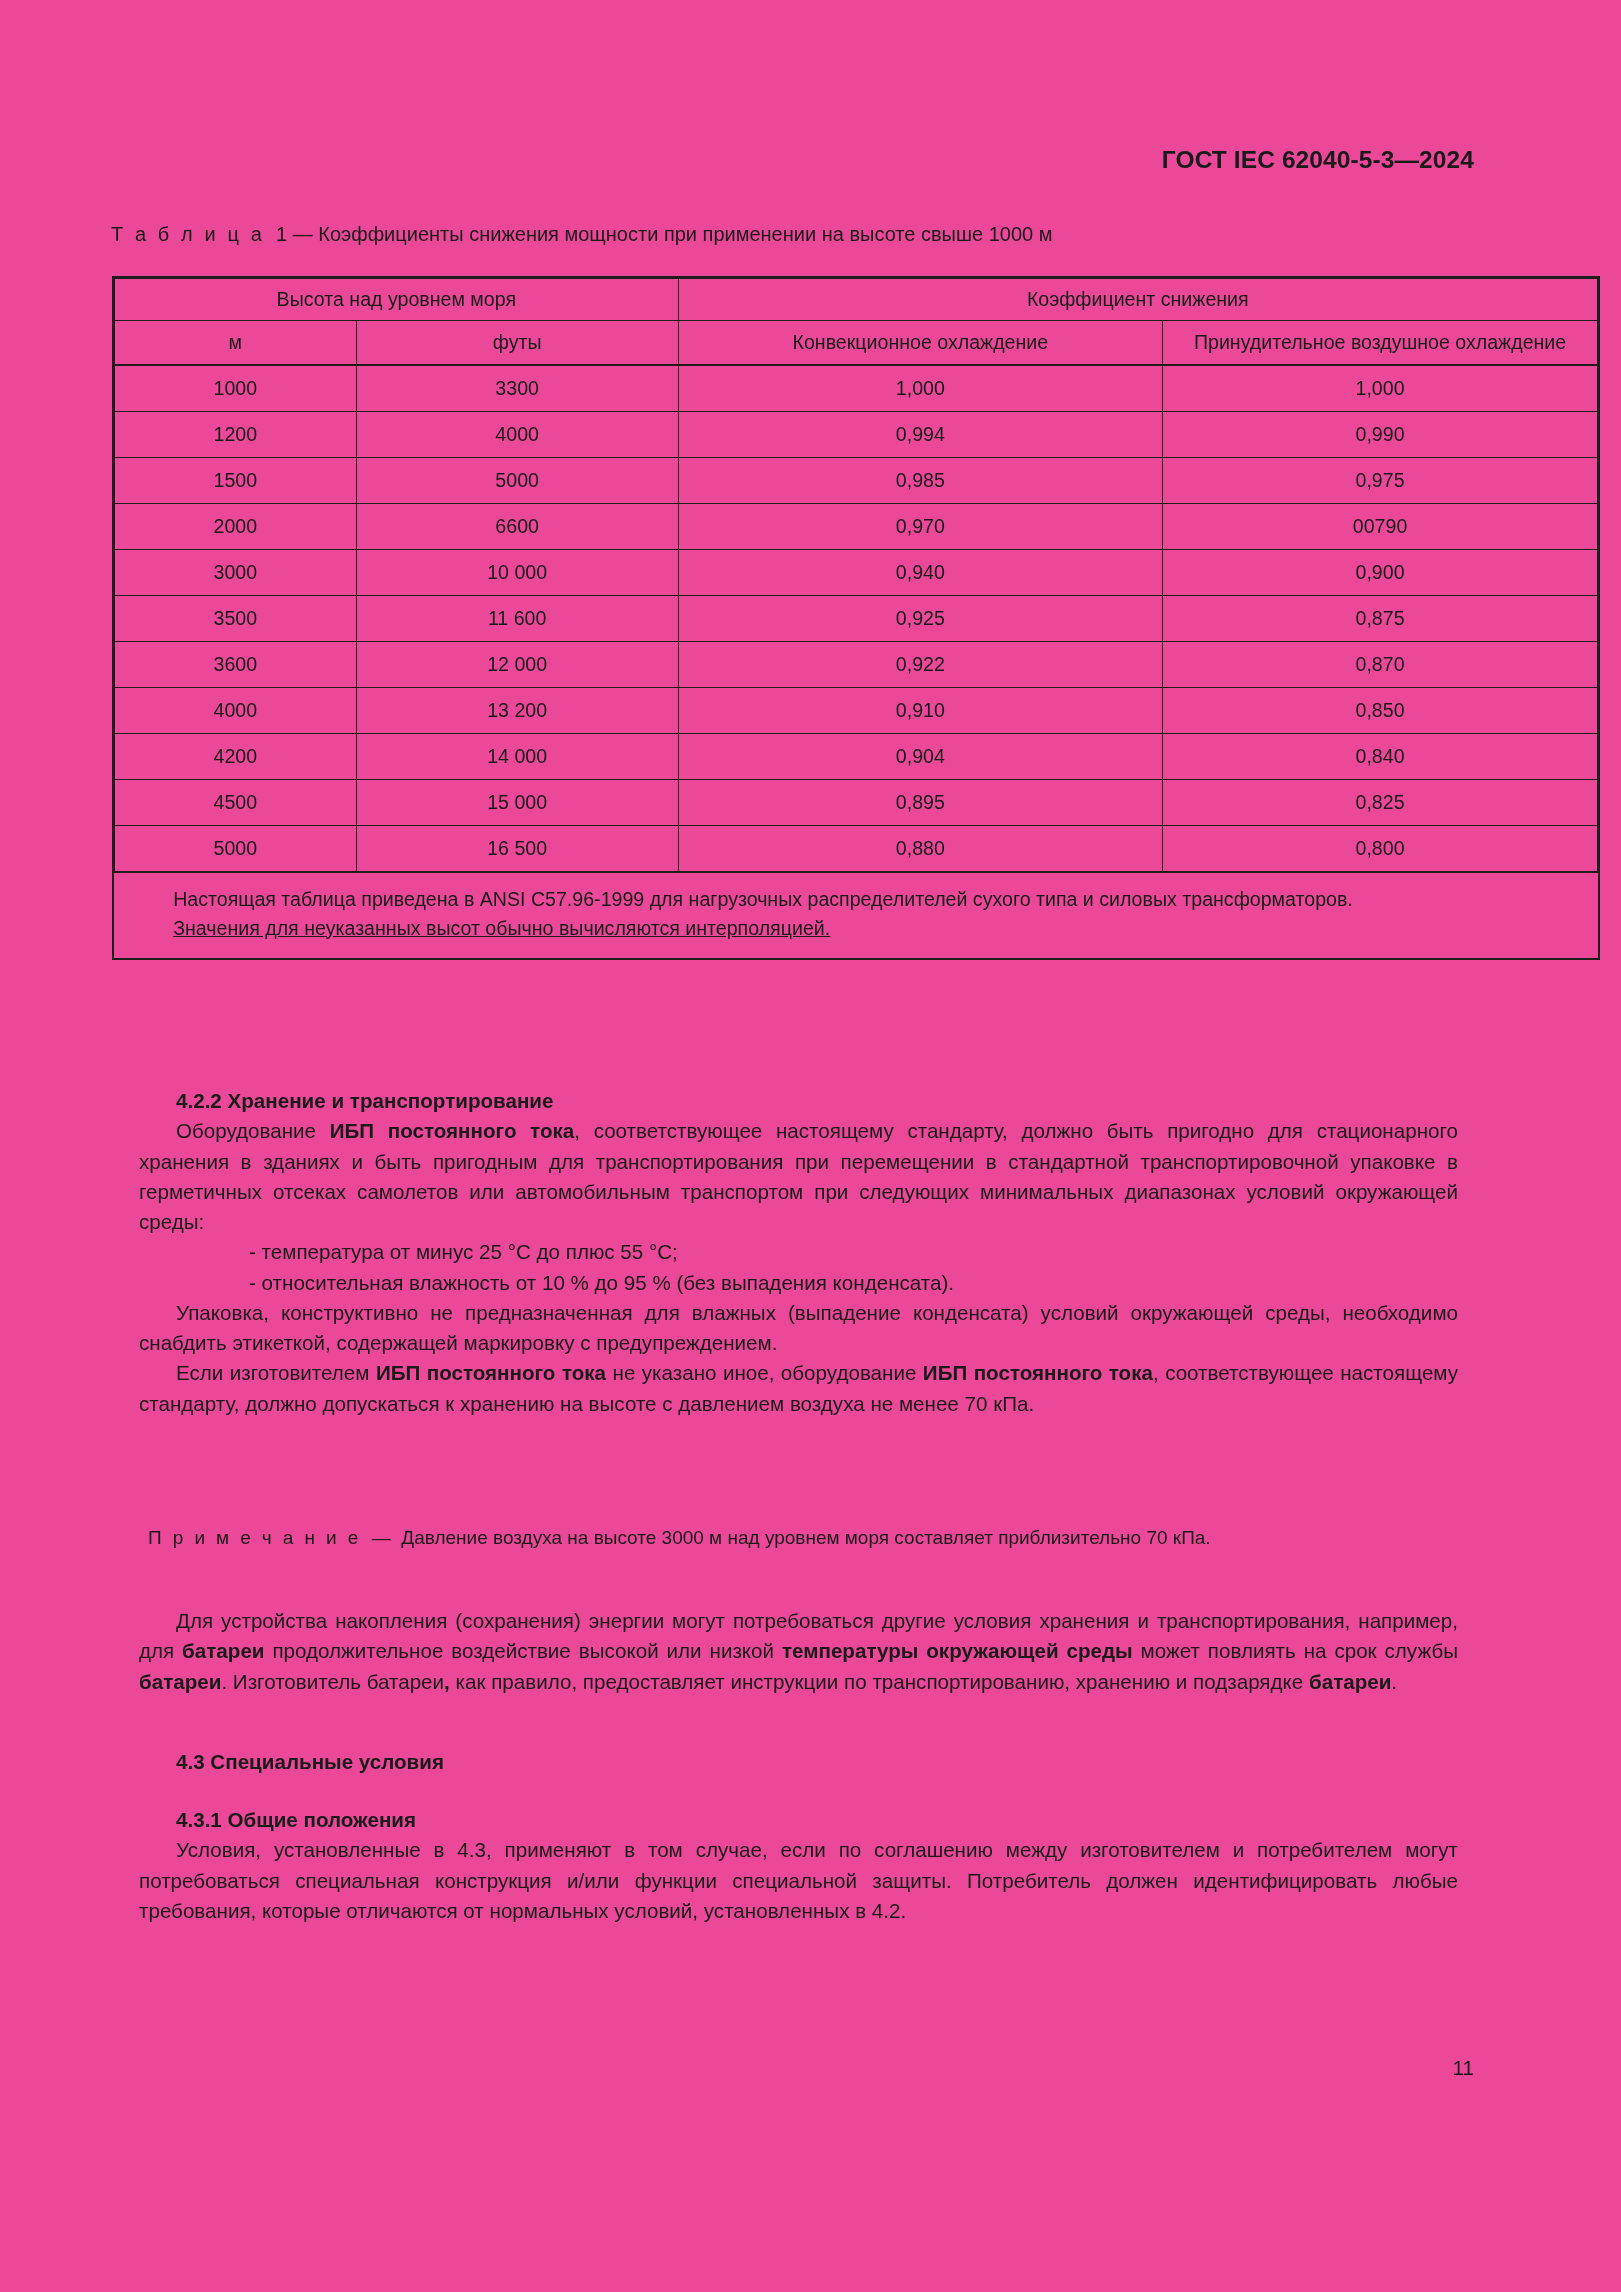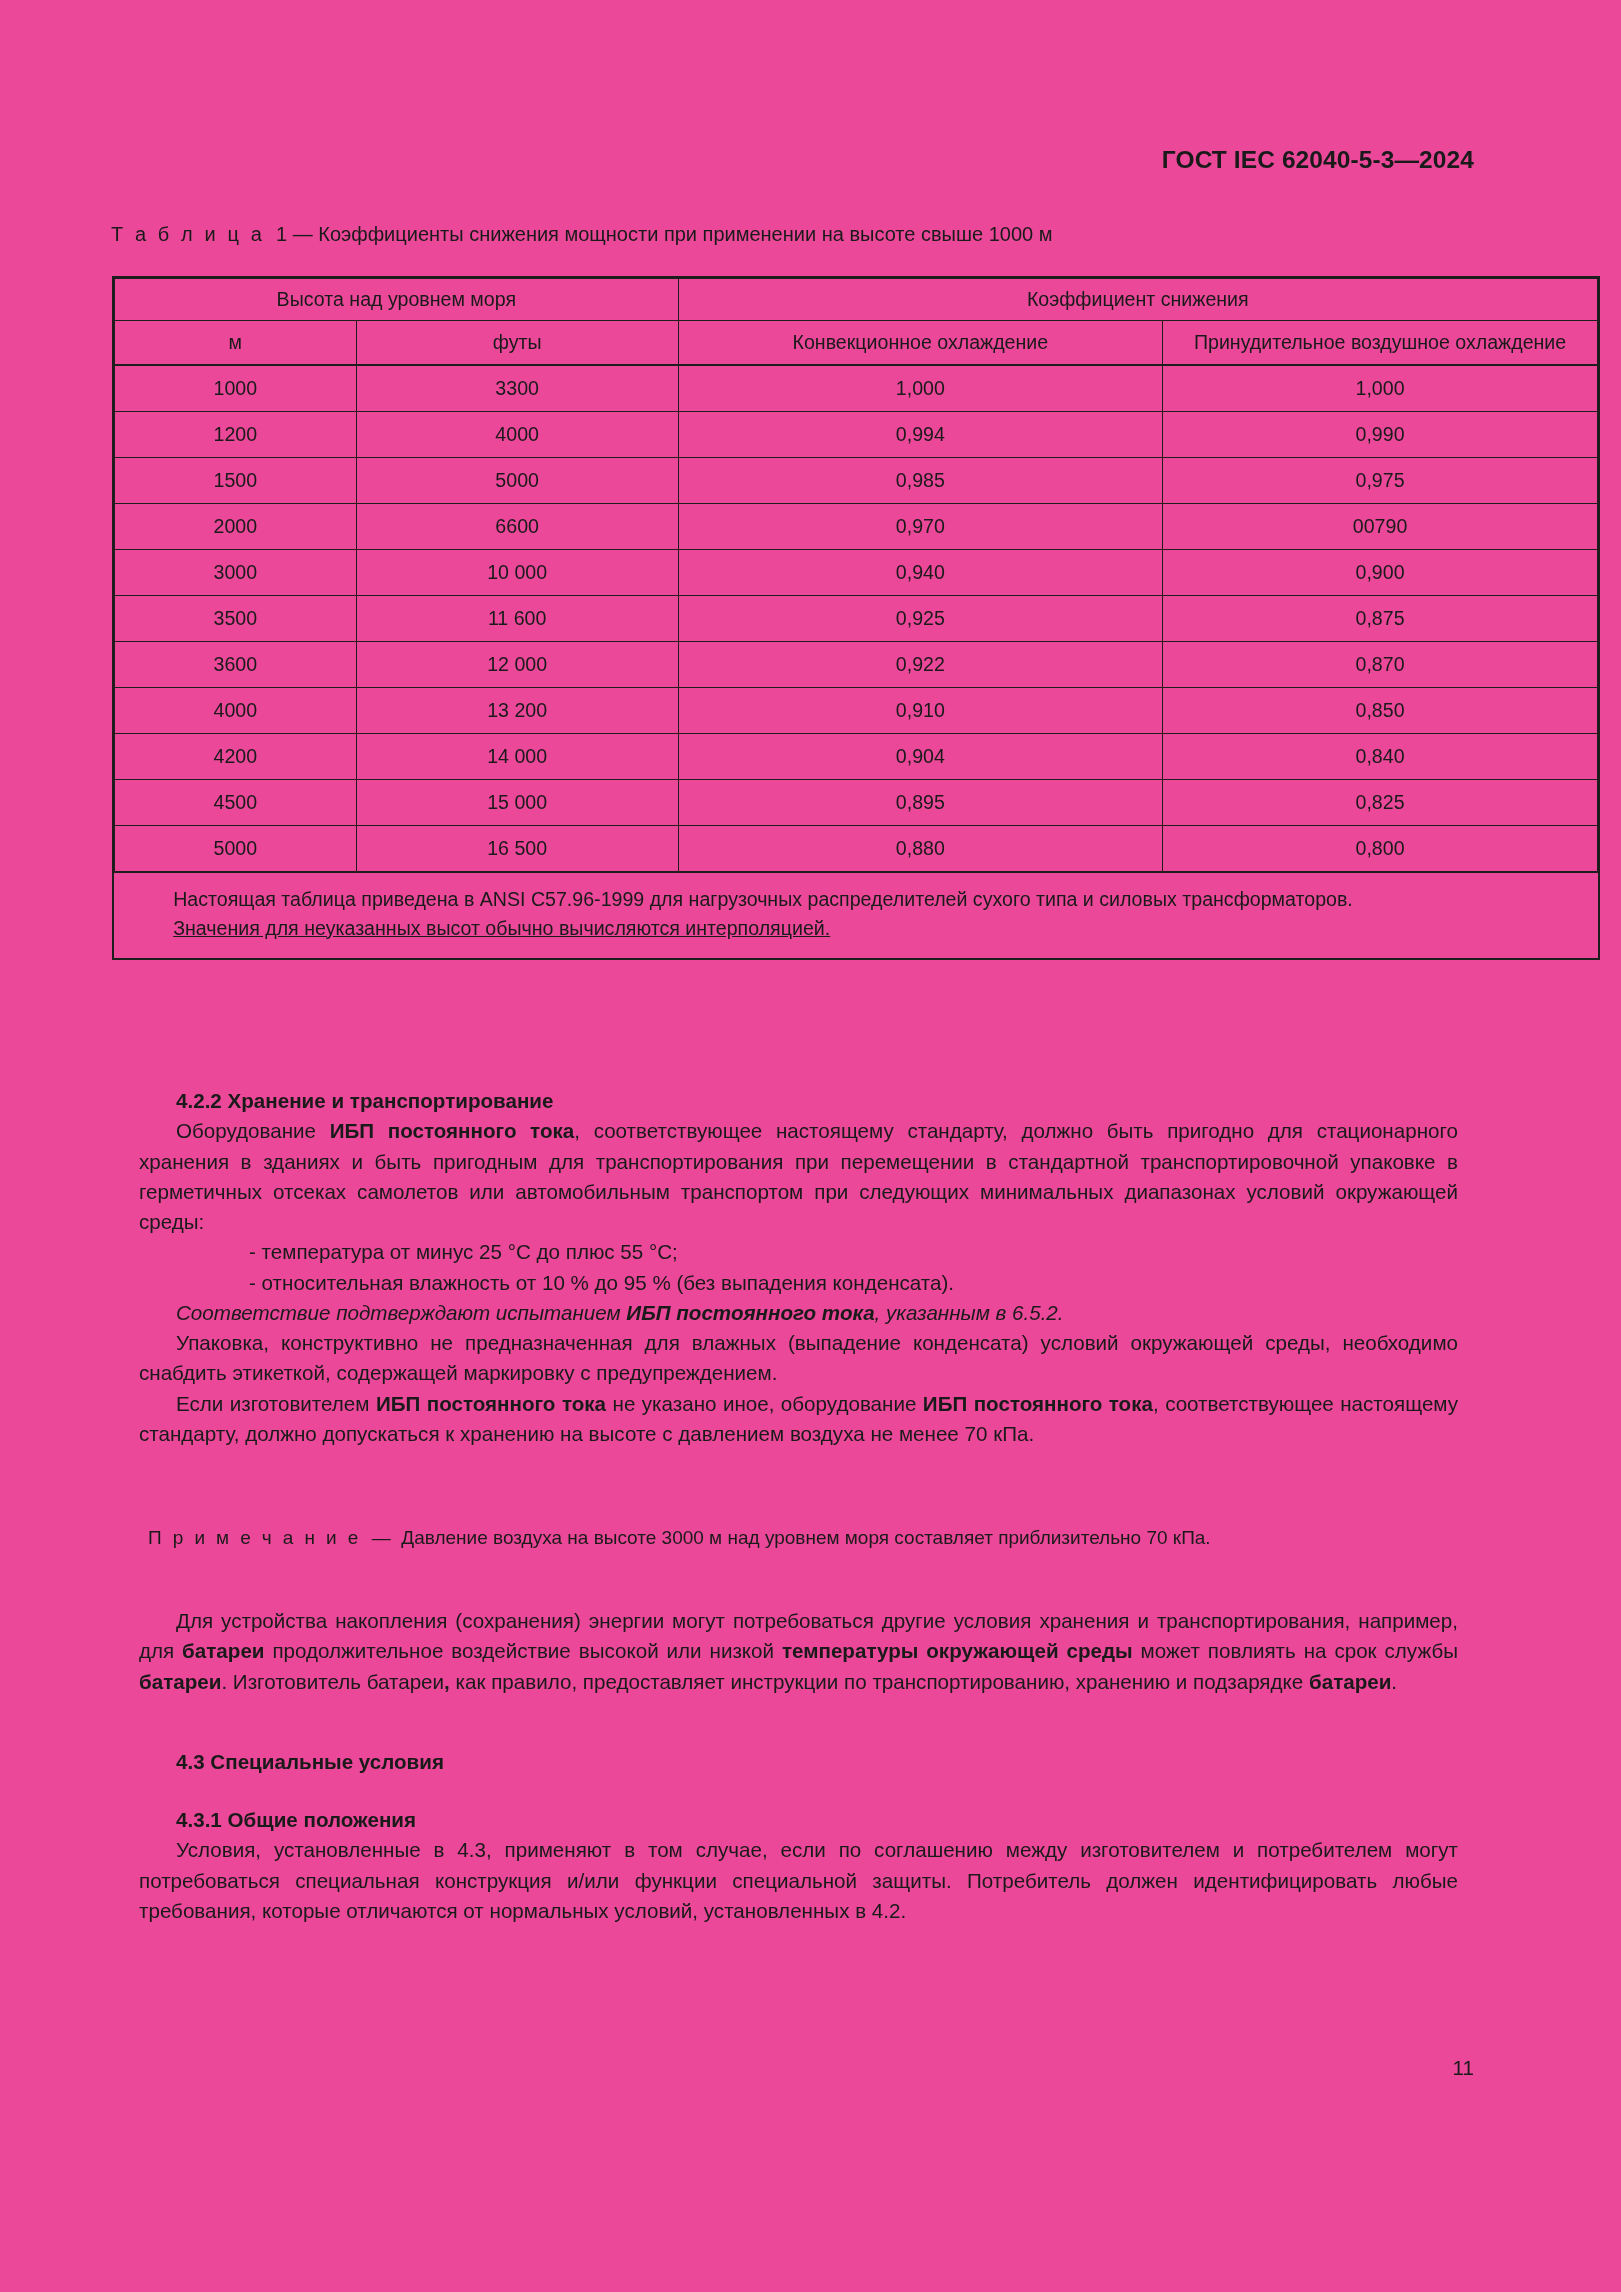--- a/index.html
+++ b/index.html
@@ -274,21 +274,20 @@
         </tr>
       </tfoot>
     </table>
   </div>
 
   <div class="body-block" style="top:1086px;">
     <div class="heading">4.2.2 Хранение и транспортирование</div>
     <p class="para"><span>Оборудование </span><b>ИБП постоянного тока</b><span>, соответствующее настоящему стандарту, должно быть пригодно для стационарного хранения в зданиях и быть пригодным для транспортирования при перемещении в стандартной транспортировочной упаковке в герметичных отсеках самолетов или автомобильным транспортом при следующих минимальных диапазонах условий окружающей среды:</span></p>
     <p class="dash">- температура от минус 25 °C до плюс 55 °C;</p>
     <p class="dash">- относительная влажность от 10 % до 95 % (без выпадения конденсата).</p>
-    <p class="italic-line"><span>Соответствие подтверждают испытанием </span><b>ИБП постоянного тока</b><span>, указанным в 6.5.2.</span></p>
     <p class="para">Упаковка, конструктивно не предназначенная для влажных (выпадение конденсата) условий окружающей среды, необходимо снабдить этикеткой, содержащей маркировку с предупреждением.</p>
     <p class="para"><span>Если изготовителем </span><b>ИБП постоянного тока</b><span> не указано иное, оборудование </span><b>ИБП постоянного тока</b><span>, соответствующее настоящему стандарту, должно допускаться к хранению на высоте с давлением воздуха не менее 70 кПа.</span></p>
   </div>
 
   <div class="note-block" style="top:1524px;">
     <p><span class="lead">П р и м е ч а н и е</span><span>&nbsp; </span><span>—</span><span>&nbsp; </span><span>Давление воздуха на высоте 3000 м над уровнем моря составляет приблизительно 70 кПа.</span></p>
   </div>
 
   <div class="body-block" style="top:1606px;">
     <p class="para"><span>Для устройства накопления (сохранения) энергии могут потребоваться другие условия хранения и транспортирования, например, для </span><b>батареи</b><span> продолжительное воздействие высокой или низкой </span><b>температуры окружающей среды</b><span> может повлиять на срок службы </span><b>батареи</b><span>. Изготовитель батареи</span><b>,</b><span> как правило, предоставляет инструкции по транспортированию, хранению и подзарядке </span><b>батареи</b><span>.</span></p>

